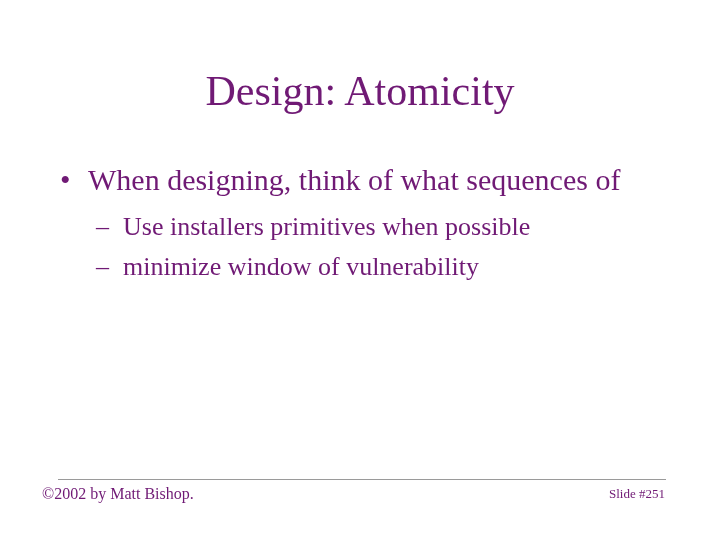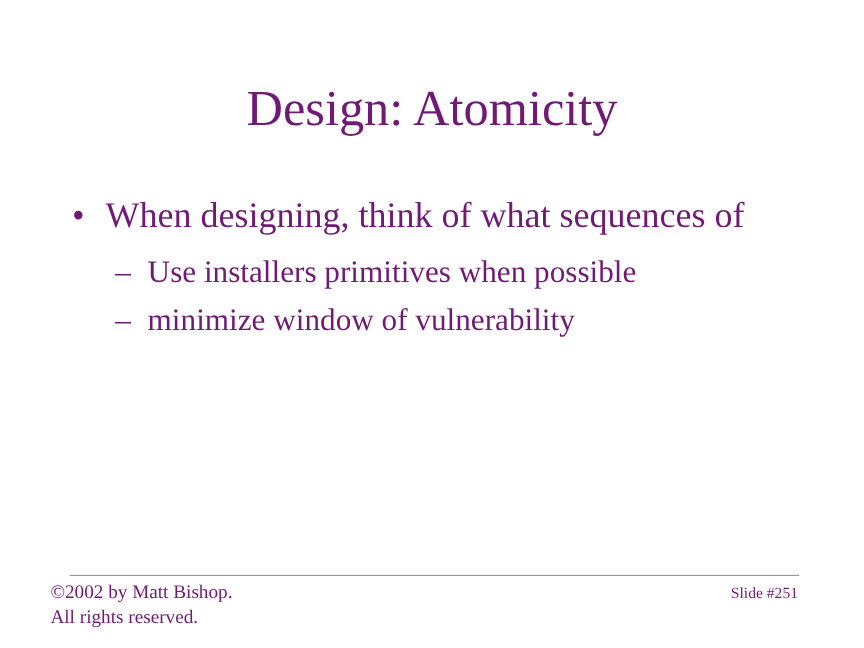--- a/index.html
+++ b/index.html
@@ -114,18 +114,17 @@
         <div>minimize window of vulnerability</div>
       </span>
     </div>
 
   </div>
 
   <div class="divider"></div>
 
   <div class="footer-left">
     <div>©2002 by Matt Bishop.</div>
-    <div>All rights reserved.</div>
   </div>
 
   <div class="slide-number">Slide #251</div>
 
 </div>
 
 </body></html>

